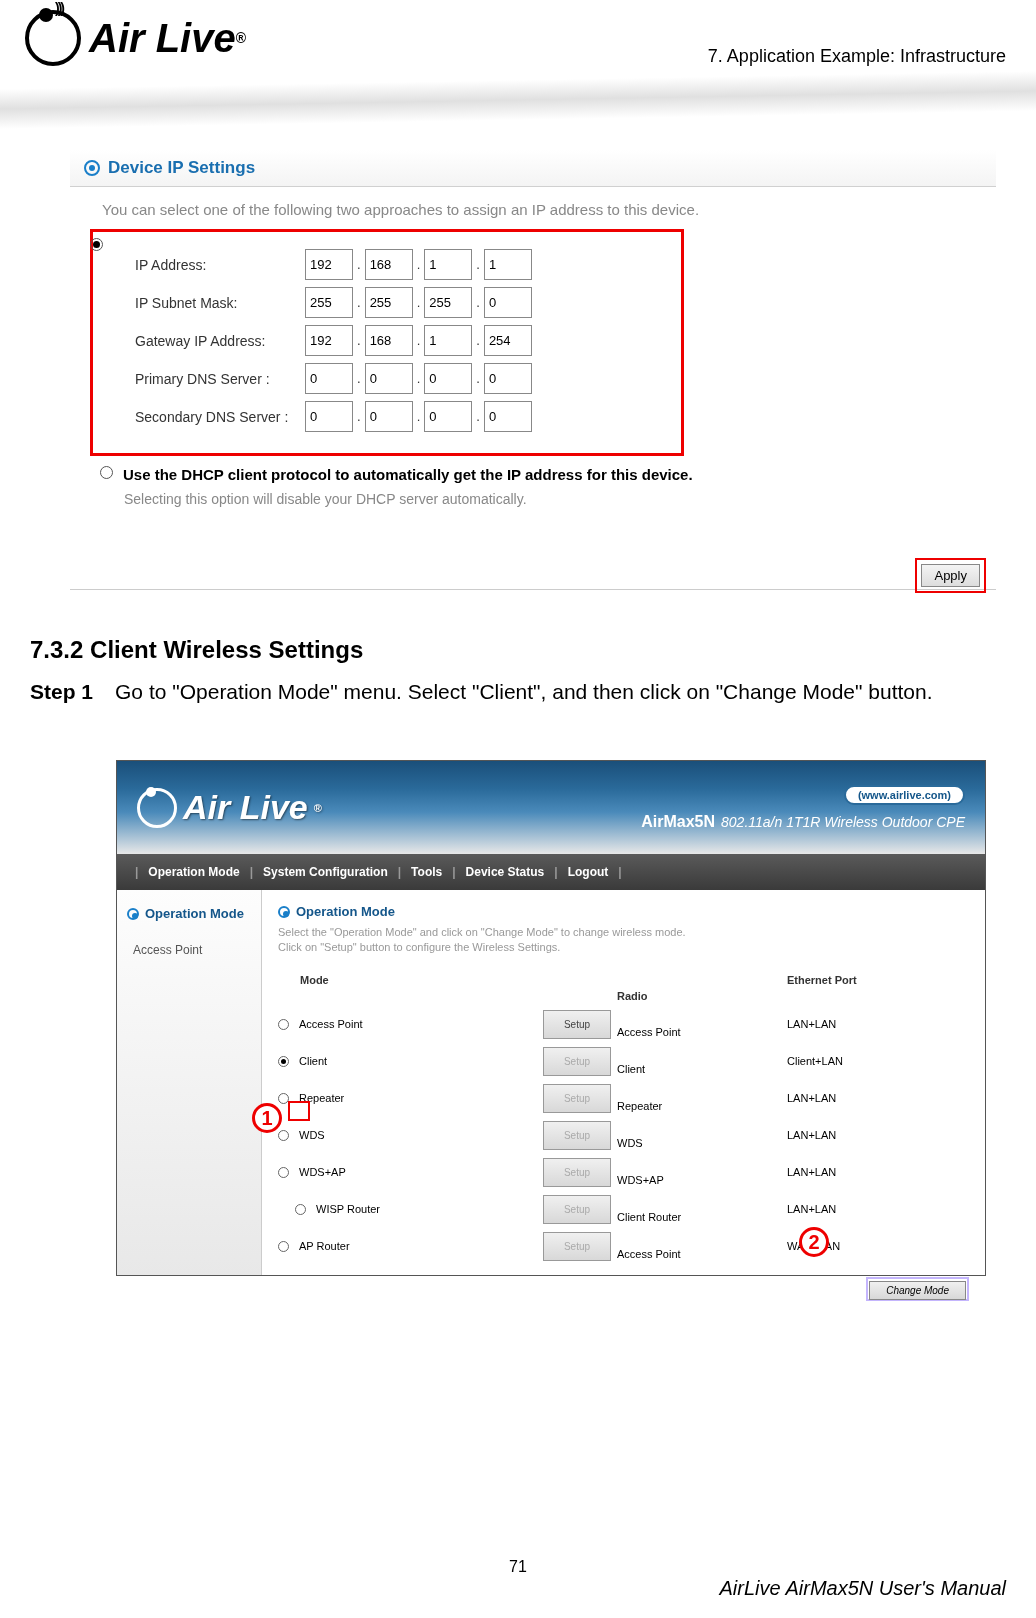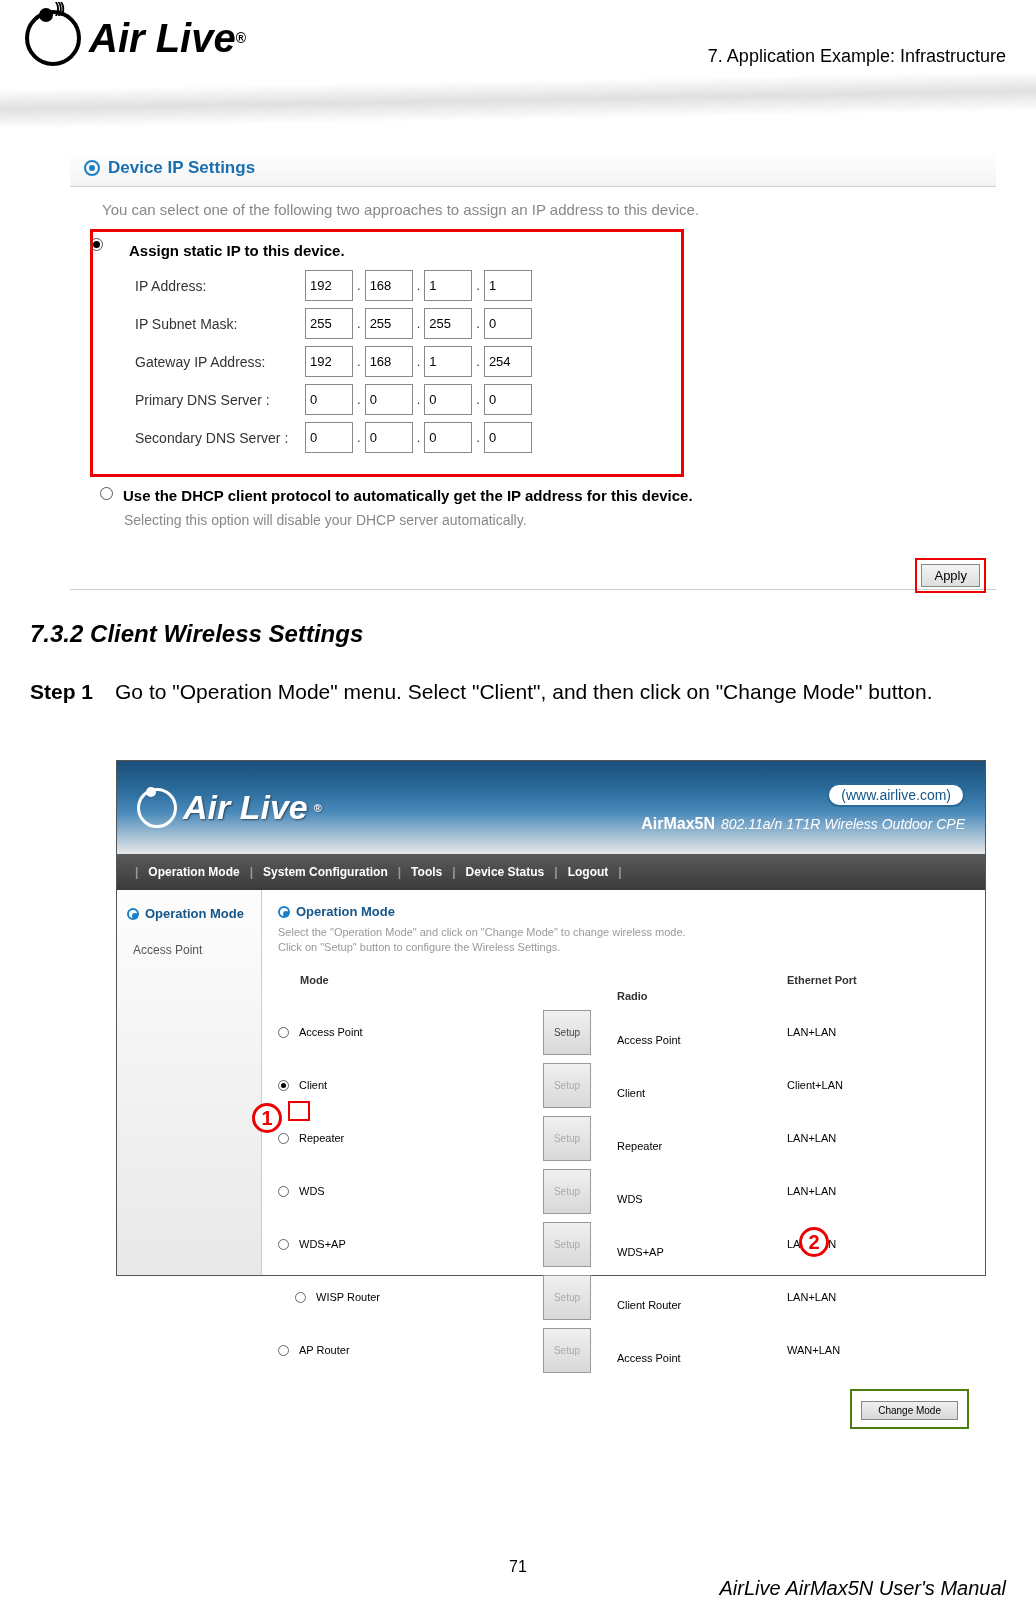--- a/index.html
+++ b/index.html
@@ -188,25 +188,24 @@
 }
 .apply-btn {
   display: inline-block;
   border: 1px solid #888;
   background: linear-gradient(to bottom, #f4f4f4, #ddd);
   font-size: 13px;
   padding: 3px 12px;
 }
 .sec-heading {
   position: absolute;
-  top: 620px;
+  top: 636px;
   left: 30px;
   font-size: 24px;
   font-weight: bold;
-  font-style: italic;
 }
 .step-text {
   position: absolute;
   top: 678px;
   left: 30px;
   right: 26px;
   font-size: 21px;
   line-height: 1.35;
   display: flex;
 }
@@ -262,22 +261,22 @@
 .p2-right {
   text-align: right;
   color: #fff;
 }
 .p2-url {
   display: inline-block;
   border: 2px solid #2a6a9a;
   border-radius: 12px;
   background: #fff;
   color: #14568a;
-  font-size: 14px;
-  font-weight: normal;
+  font-size: 11px;
+  font-weight: bold;
   padding: 2px 12px;
   margin-bottom: 8px;
 }
 .p2-model {
   font-size: 14px;
   font-style: italic;
   color: #fff;
 }
 .p2-model b { font-size: 16px; font-style: normal; margin-right: 6px; }
 .p2-nav {
@@ -369,37 +368,38 @@
   position: absolute;
   top: 2px;
   left: 2px;
   width: 5px;
   height: 5px;
   background: #000;
   border-radius: 50%;
 }
 .setup-btn {
   display: inline-block;
-  width: 48px;
+  width: 68px;
   text-align: center;
   border: 1px solid #999;
   background: linear-gradient(to bottom, #f0f0f0, #d8d8d8);
   font-size: 10px;
-  padding: 16px 0;
+  padding: 8px 0;
   color: #444;
 }
 .setup-btn.disabled { color: #aaa; }
 .change-mode-wrap {
   text-align: right;
   padding: 12px 16px 0 0;
 }
 .change-mode {
   display: inline-block;
-  border: 2px solid #4d7c0f;
-  padding: 9px;
+  border: 2px solid #c4b5fd;
+  padding: 1px;
+  font-style: italic;
 }
 .change-mode-btn {
   border: 1px solid #888;
   background: linear-gradient(to bottom, #f0f0f0, #d8d8d8);
   font-size: 10px;
   padding: 3px 16px;
 }
 .callout {
   position: absolute;
   width: 30px;
@@ -456,23 +456,20 @@
     <div class="section-header">
       <span class="bullet-icon"></span>
       <span class="section-title">Device IP Settings</span>
     </div>
     <div class="intro-text">You can select one of the following two approaches to assign an IP address to this device.</div>
 
     <div class="radio-line" style="margin-left:20px">
       <span class="radio checked"></span>
     </div>
     <div class="redbox" style="margin-top:-34px">
-      <div style="padding-left:22px;margin-bottom:10px">
-        <span class="radio-label-strong">Assign static IP to this device.</span>
-      </div>
       <div class="ip-table">
         <div class="ip-row">
           <span class="ip-label">IP Address:</span>
           <span class="ip-fields">
             <input class="ip-input" value="192" style="">
               <span class="dot">.</span>
             <input class="ip-input" value="168" style="">
               <span class="dot">.</span>
             <input class="ip-input" value="1" style="">
               <span class="dot">.</span>

